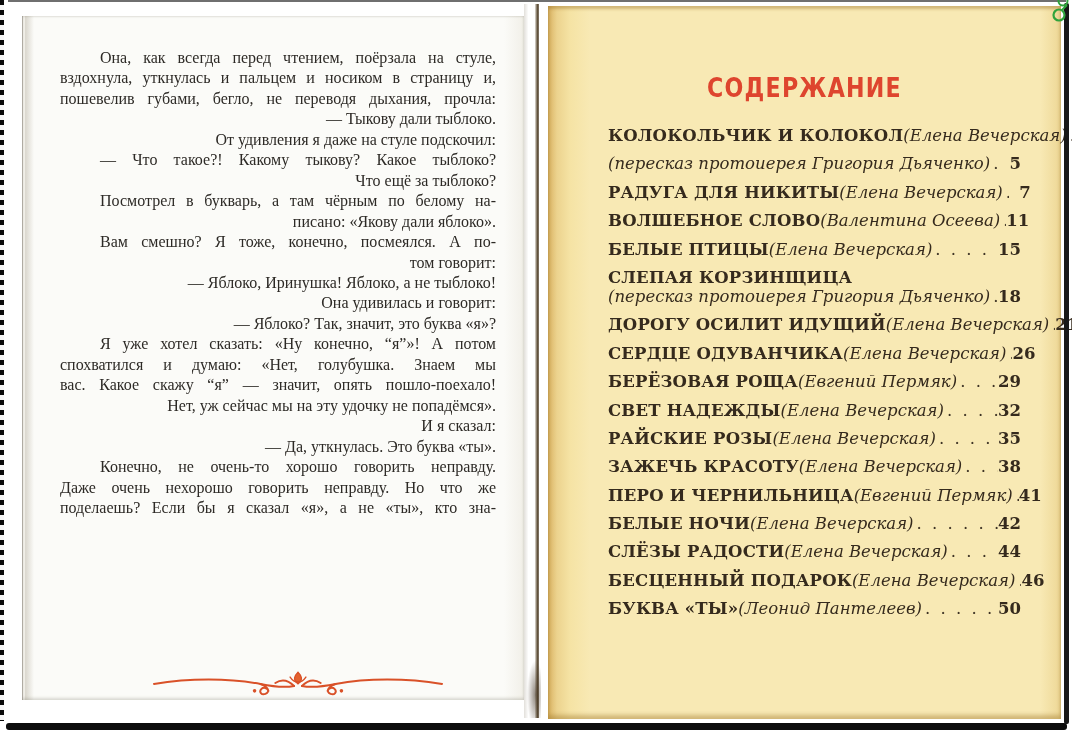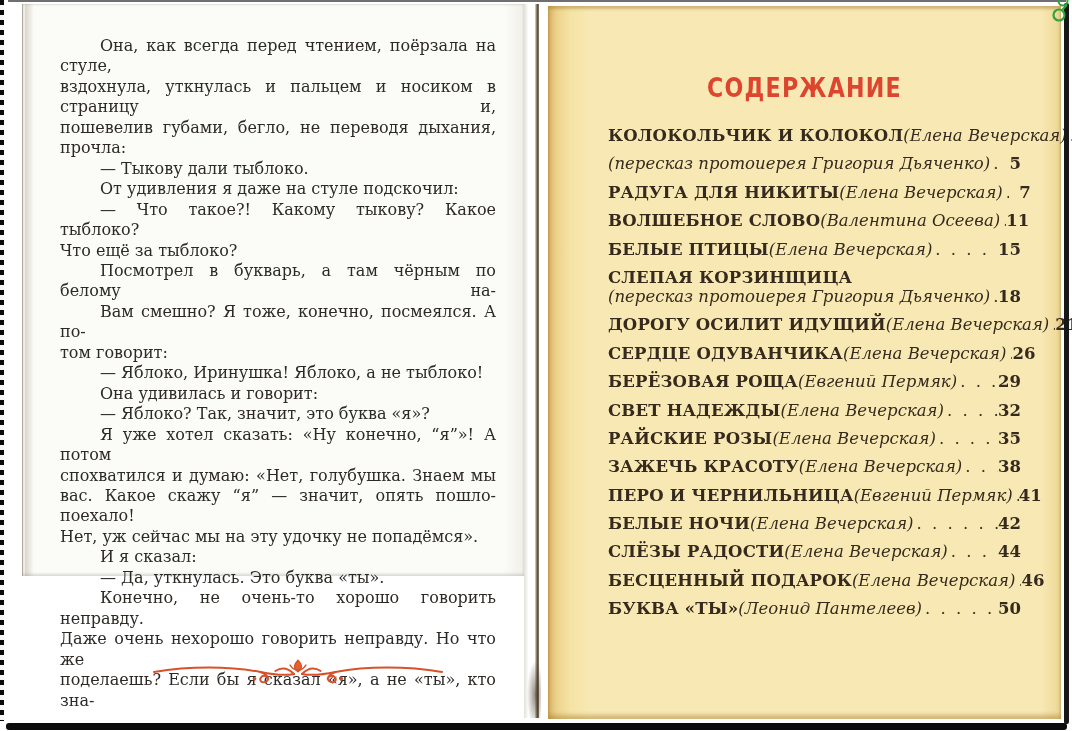--- a/index.html
+++ b/index.html
@@ -11,27 +11,28 @@
   .edge-dashes{
     position:absolute;left:0;top:0;bottom:10px;width:4px;
     background:repeating-linear-gradient(180deg,#0a0a0a 0 5px,#f7f7f7 5px 10px);
   }
   .frame-top{position:absolute;left:8px;right:6px;top:0;height:2px;background:#6f6f6f;}
   .frame-right{position:absolute;right:3px;top:3px;bottom:7px;width:5px;background:#181818;border-radius:2px;}
   .frame-bottom{position:absolute;left:6px;right:5px;bottom:1px;height:7px;background:#0c0c0c;border-radius:3px;}
 
   
   .page-left{
-    position:absolute;left:22px;top:4px;width:502px;height:572px;
+    position:absolute;left:22px;top:16px;width:502px;height:684px;
     background:linear-gradient(to right,#b9b5ad 0 1px,#f1efe9 1px 3px,#dcd9d0 3px 4px,#fbfbf8 12px,#fbfbf8 96%,#f1efe8 100%);
     box-shadow:inset 0 -2px 3px rgba(120,115,100,.25), inset 0 1px 2px rgba(120,115,100,.2);
+    font-family:Liberation Serif, serif;
   }
   .story{position:absolute;left:38px;top:32px;width:436px;
     font-size:16px;line-height:20.45px;color:#2d2a26;}
-  .line{text-align:left;white-space:normal;}
+  .line{text-align:right;white-space:normal;}
   .line.ind{text-indent:40px;}
   .line.jst{text-align:justify;text-align-last:justify;}
   .flourish{position:absolute;left:128px;top:650px;width:296px;height:30px;}
 
   
   .spine{
     position:absolute;left:524px;top:4px;width:15px;height:714px;
     background:linear-gradient(to right,rgba(140,130,110,.25) 0,rgba(255,255,255,0) 30%,rgba(255,255,255,0) 70%,rgba(80,62,34,.85) 88%,rgba(60,45,25,.9) 94%,rgba(90,70,40,.5) 100%);
   }
   .spine-smudge{
@@ -73,20 +74,21 @@
   <div class="page page-left">
     <div class="story">
         <div class="line ind jst">Она, как всегда перед чтением, поёрзала на стуле,</div>
         <div class="line jst">вздохнула, уткнулась и пальцем и носиком в страницу и,</div>
         <div class="line jst">пошевелив губами, бегло, не переводя дыхания, прочла:</div>
         <div class="line ind">— Тыкову дали тыблоко.</div>
         <div class="line ind">От удивления я даже на стуле подскочил:</div>
         <div class="line ind jst">— Что такое?! Какому тыкову? Какое тыблоко?</div>
         <div class="line">Что ещё за тыблоко?</div>
         <div class="line ind jst">Посмотрел в букварь, а там чёрным по белому на-</div>
+        <div class="line">писано: «Якову дали яблоко».</div>
         <div class="line ind jst">Вам смешно? Я тоже, конечно, посмеялся. А по-</div>
         <div class="line">том говорит:</div>
         <div class="line ind">— Яблоко, Иринушка! Яблоко, а не тыблоко!</div>
         <div class="line ind">Она удивилась и говорит:</div>
         <div class="line ind">— Яблоко? Так, значит, это буква «я»?</div>
         <div class="line ind jst">Я уже хотел сказать: «Ну конечно, “я”»! А потом</div>
         <div class="line jst">спохватился и думаю: «Нет, голубушка. Знаем мы</div>
         <div class="line jst">вас. Какое скажу “я” — значит, опять пошло-поехало!</div>
         <div class="line">Нет, уж сейчас мы на эту удочку не попадёмся».</div>
         <div class="line ind">И я сказал:</div>

